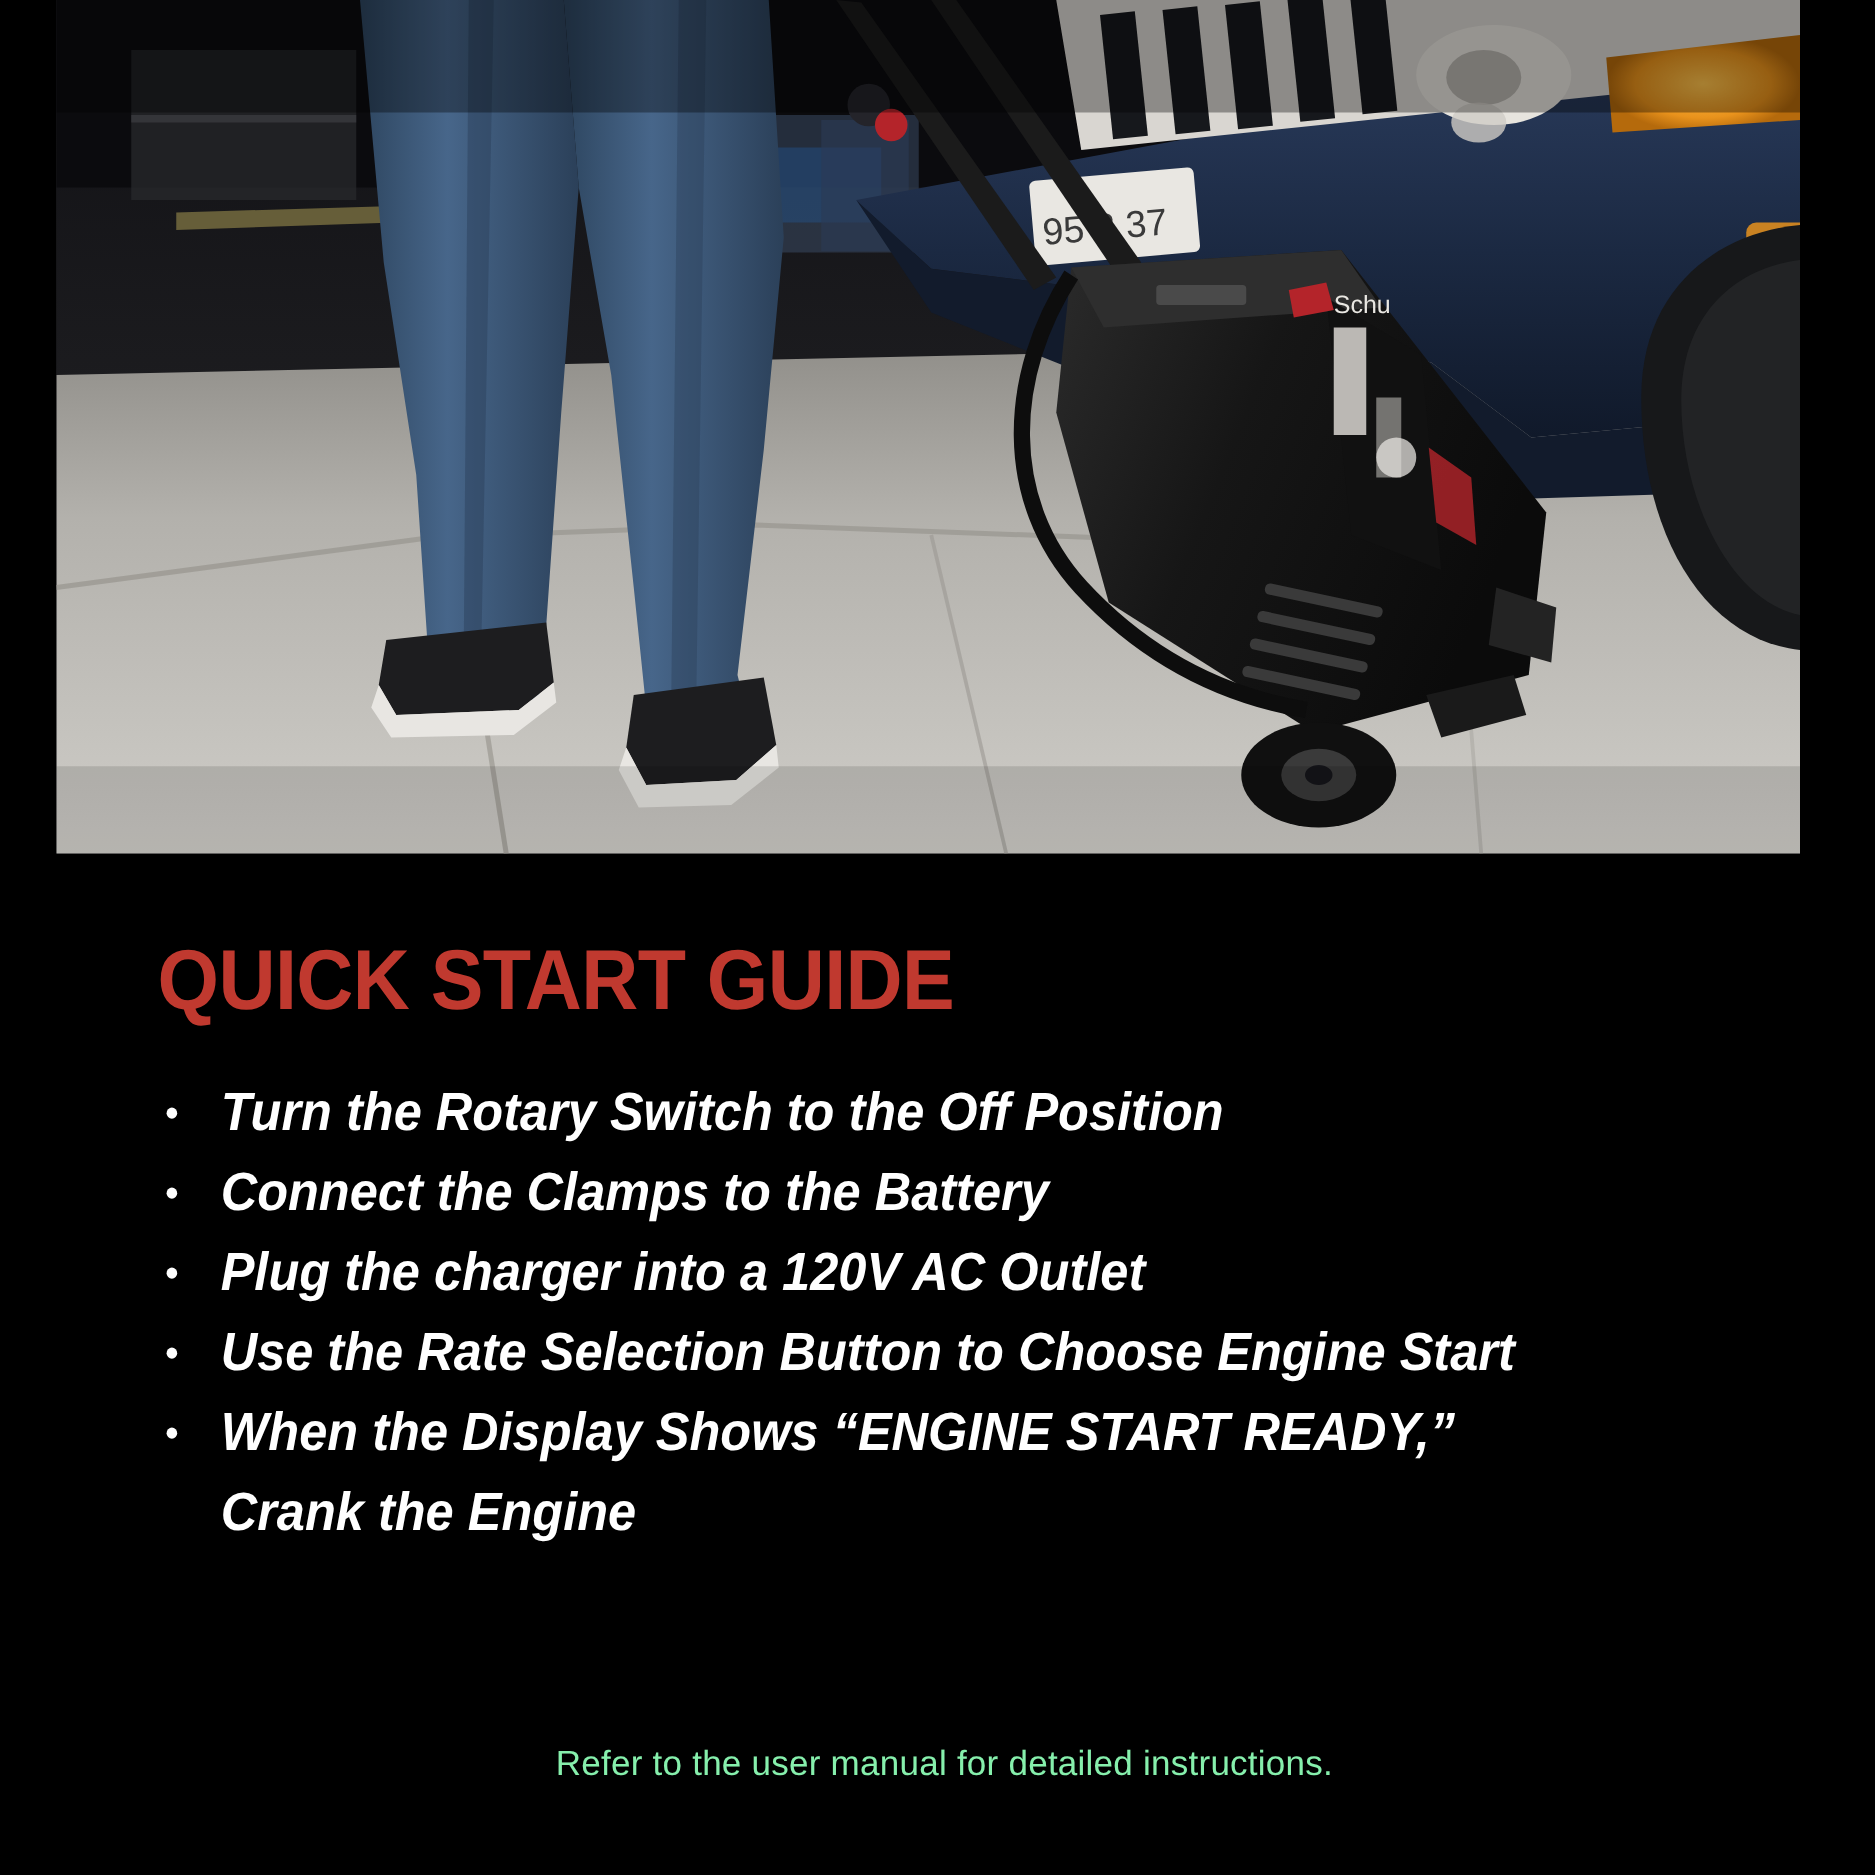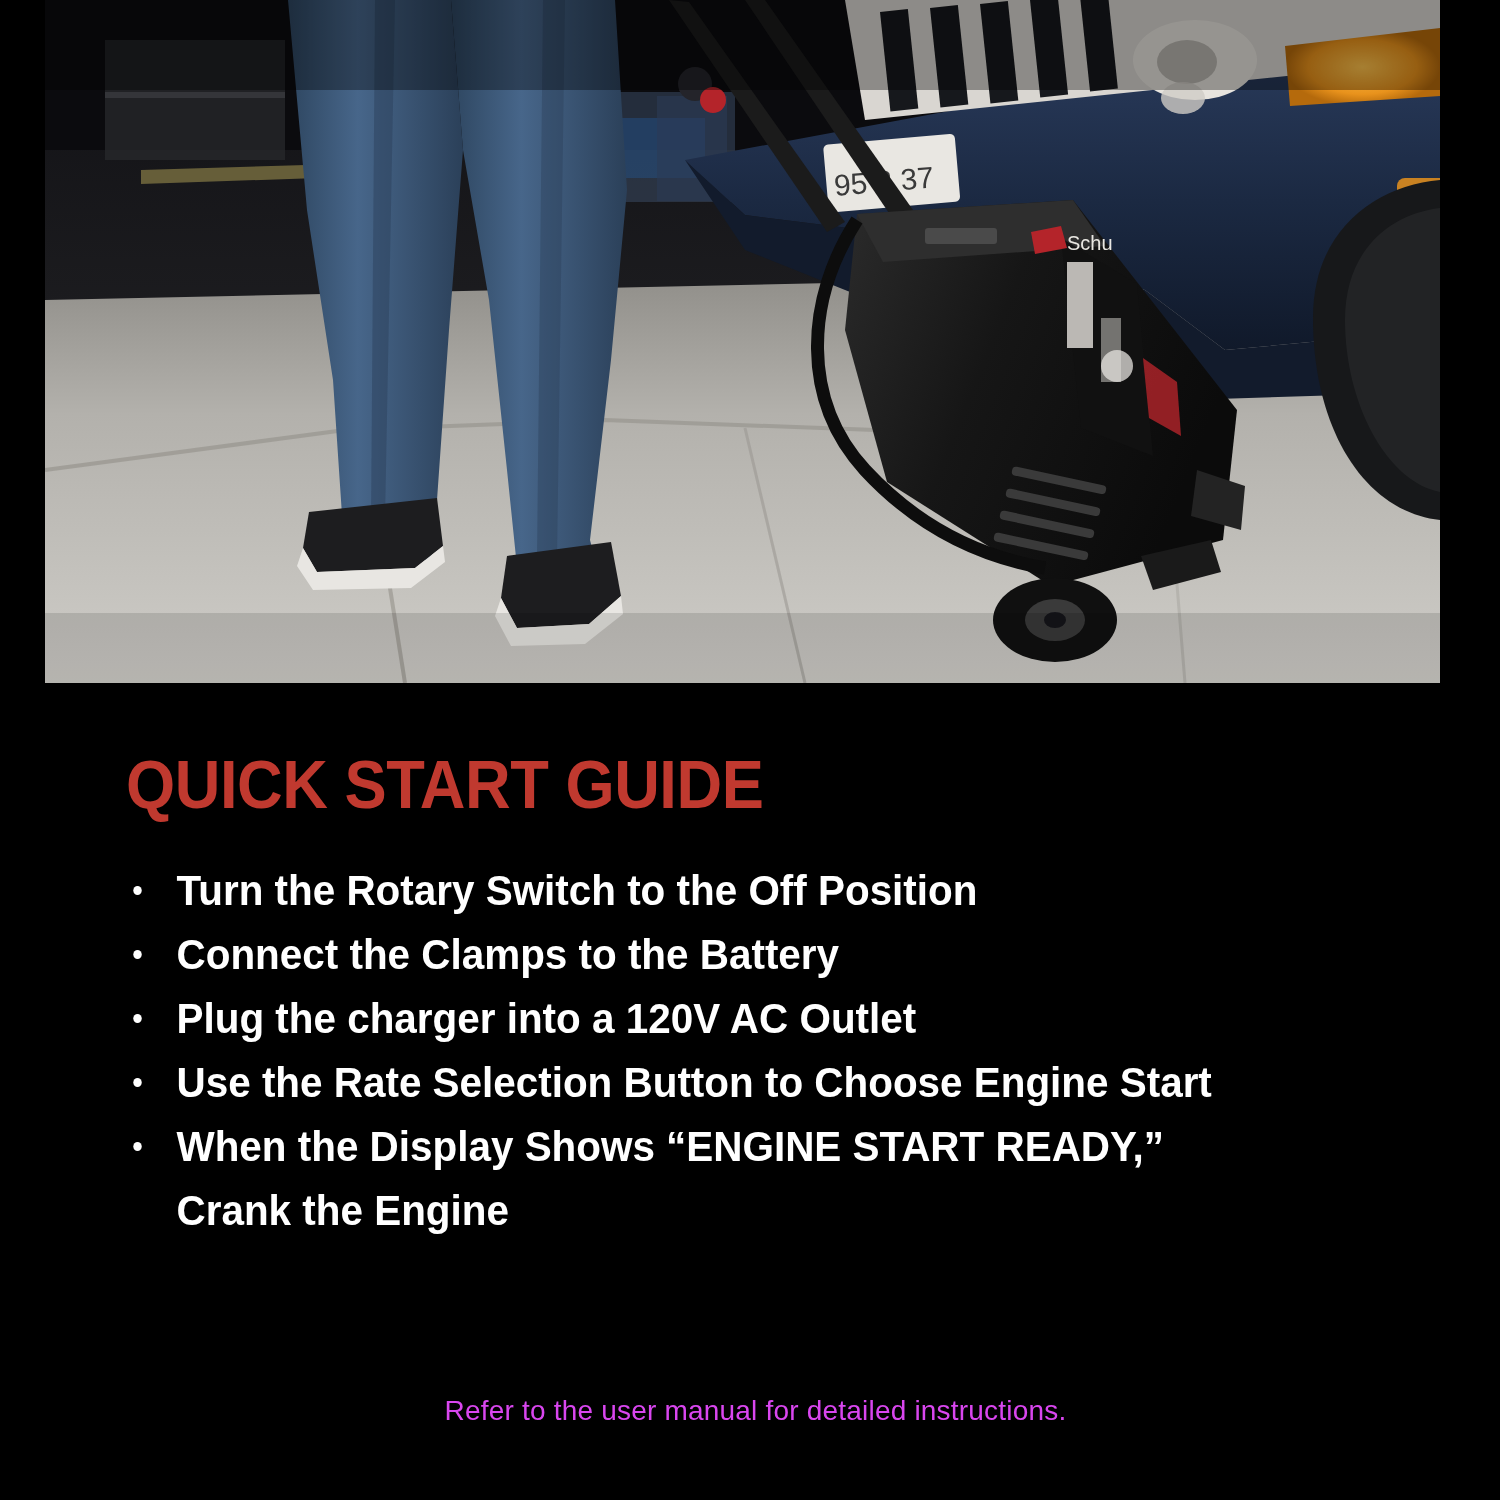--- a/index.html
+++ b/index.html
@@ -66,20 +66,21 @@
   }
 
   .bullets {
     position: absolute;
     left: 86px;
     top: 175px;
     width: 1340px;
     list-style: none;
     margin: 0;
     padding: 0;
+    font-style: italic;
   }
 
   .bullet-item {
     position: relative;
     color: #ffffff;
     font-family: "Liberation Sans", sans-serif;
     font-weight: bold;
     font-size: 43px;
     line-height: 64px;
     padding-left: 58px;
@@ -98,21 +99,21 @@
     border-radius: 50%;
     background: #ffffff;
   }
 
   .footnote {
     position: absolute;
     left: 0;
     top: 712px;
     width: 1439px;
     text-align: center;
-    color: #d946ef;
+    color: #86efac;
     font-family: "Liberation Sans", sans-serif;
     font-size: 28px;
     font-weight: normal;
     letter-spacing: 0.2px;
   }
 </style>
 </head>
 <body>
 
 <div class="page">

